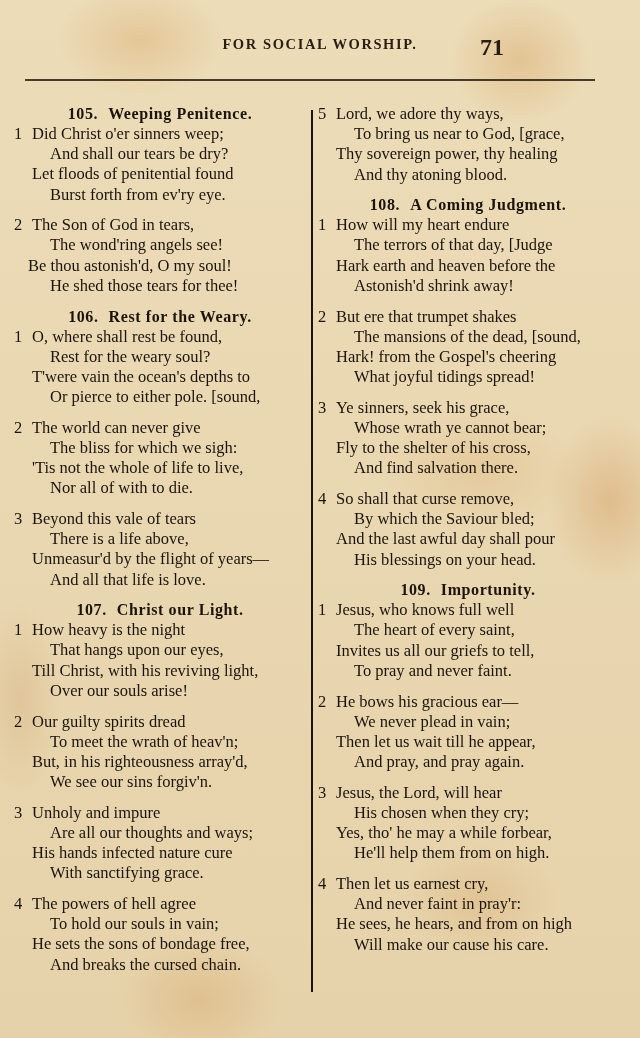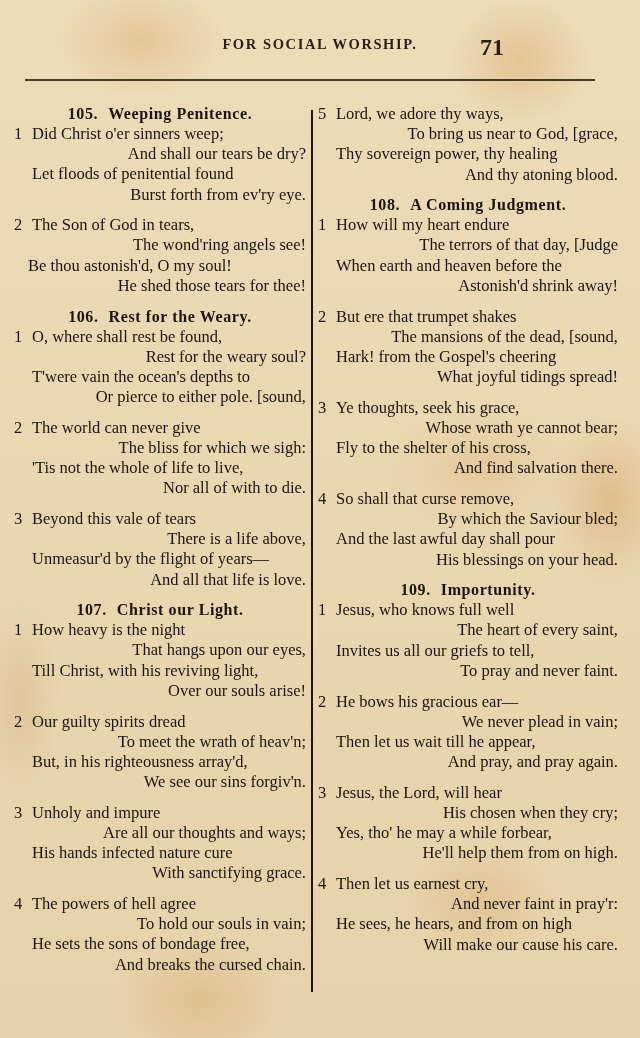--- a/index.html
+++ b/index.html
@@ -59,21 +59,21 @@
       font-weight: bold; font-size: 16px; letter-spacing: 0.6px;
       text-align: center; height: 20px; line-height: 20px;
       margin: 0;
     }
     .hymn-title .num { margin-right: 10px; }
     .stanza { margin: 0 0 10.5px 0; }
     .line { display: block; white-space: nowrap; height: 20.2px; }
     .line .snum { display: inline-block; width: 18px; }
     .ind0 { padding-left: 0; }
     .ind-a { padding-left: 18px; }
-    .ind-b { padding-left: 36px; text-align: right; }
+    .ind-b { padding-left: 36px; }
     .ind-c { padding-left: 14px; }
   </style>
 </head>
 <body>
 
 <div class="page">
 
   <div class="running-head">
     <div class="running-title">FOR SOCIAL WORSHIP.</div>
     <div class="page-number">71</div>
@@ -167,31 +167,31 @@
       </div>
     </div>
 
     <div class="hymn">
       <div class="hymn-title">
         <span class="num">108.</span><span>A Coming Judgment.</span>
       </div>
       <div class="stanza">
         <span class="line ind0"><span class="snum">1</span><span>How will my heart endure</span></span>
         <span class="line ind-b">The terrors of that day, [Judge</span>
-        <span class="line ind-a">When earth and heaven before the</span>
+        <span class="line ind-a">Hark earth and heaven before the</span>
         <span class="line ind-b">Astonish'd shrink away!</span>
       </div>
       <div class="stanza">
         <span class="line ind0"><span class="snum">2</span><span>But ere that trumpet shakes</span></span>
         <span class="line ind-b">The mansions of the dead, [sound,</span>
         <span class="line ind-a">Hark! from the Gospel's cheering</span>
         <span class="line ind-b">What joyful tidings spread!</span>
       </div>
       <div class="stanza">
-        <span class="line ind0"><span class="snum">3</span><span>Ye thoughts, seek his grace,</span></span>
+        <span class="line ind0"><span class="snum">3</span><span>Ye sinners, seek his grace,</span></span>
         <span class="line ind-b">Whose wrath ye cannot bear;</span>
         <span class="line ind-a">Fly to the shelter of his cross,</span>
         <span class="line ind-b">And find salvation there.</span>
       </div>
       <div class="stanza">
         <span class="line ind0"><span class="snum">4</span><span>So shall that curse remove,</span></span>
         <span class="line ind-b">By which the Saviour bled;</span>
         <span class="line ind-a">And the last awful day shall pour</span>
         <span class="line ind-b">His blessings on your head.</span>
       </div>

